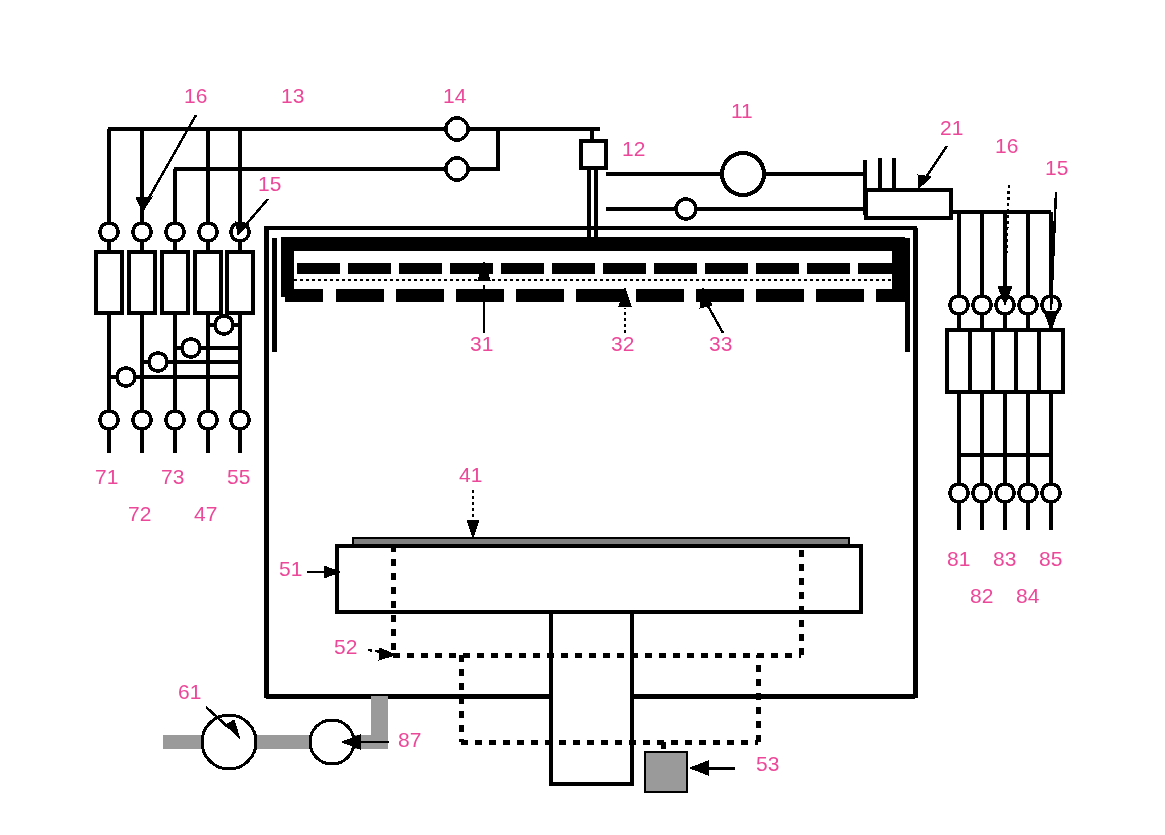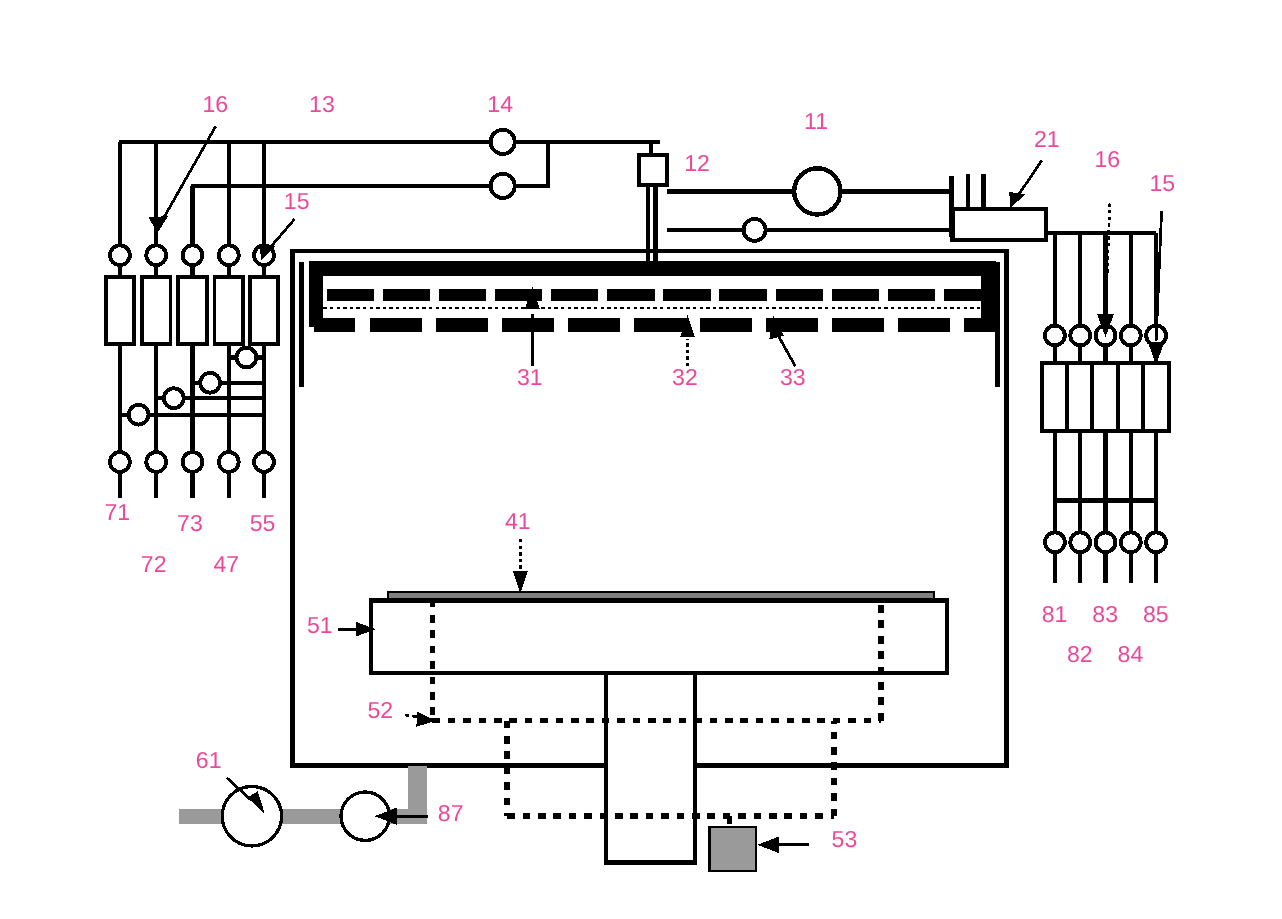--- a/index.html
+++ b/index.html
@@ -323,21 +323,21 @@
 <div class="lbl" style="left:731px; top:100px;">11</div>
 <div class="lbl" style="left:940px; top:117px;">21</div>
 <div class="lbl" style="left:995px; top:135px;">16</div>
 <div class="lbl" style="left:1045px; top:157px;">15</div>
 <div class="lbl" style="left:258px; top:173px;">15</div>
 
 <div class="lbl" style="left:470px; top:333px;">31</div>
 <div class="lbl" style="left:611px; top:333px;text-align:right;">32</div>
 <div class="lbl" style="left:709px; top:333px;">33</div>
 
-<div class="lbl" style="left:95px;  top:456px;text-align:right;">71</div>
+<div class="lbl" style="left:95px;  top:466px;text-align:right;">71</div>
 <div class="lbl" style="left:161px; top:466px;">73</div>
 <div class="lbl" style="left:227px; top:466px;">55</div>
 <div class="lbl" style="left:128px; top:503px;">72</div>
 <div class="lbl" style="left:194px; top:503px;">47</div>
 
 <div class="lbl" style="left:947px;  top:548px;">81</div>
 <div class="lbl" style="left:993px;  top:548px;">83</div>
 <div class="lbl" style="left:1039px; top:548px;">85</div>
 <div class="lbl" style="left:970px;  top:585px;">82</div>
 <div class="lbl" style="left:1016px; top:585px;">84</div>

